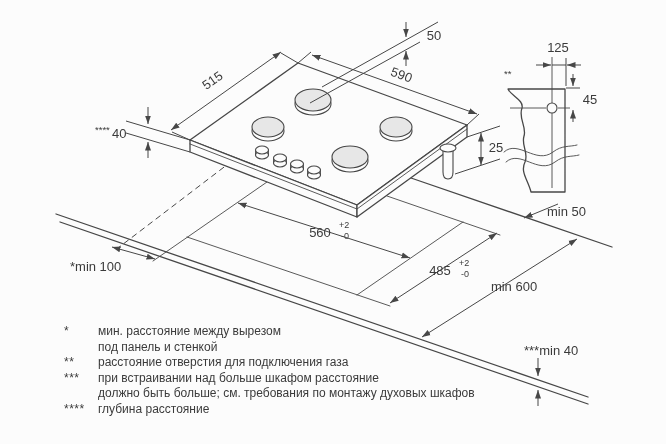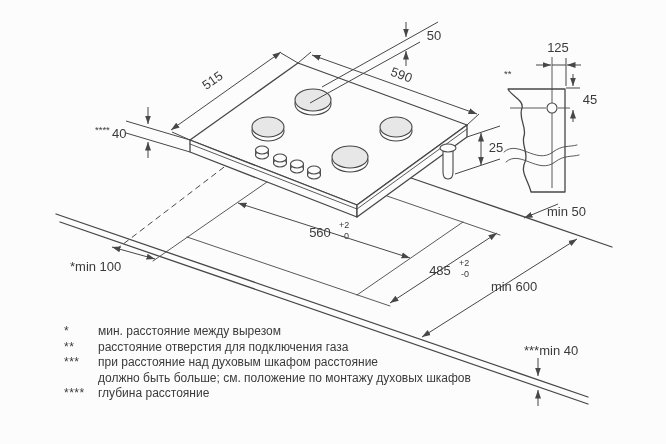--- a/index.html
+++ b/index.html
@@ -197,33 +197,34 @@
       <text x="590" y="104" text-anchor="middle">45</text>
     </g>
   </g>
 </svg>
 
 <div class="footnotes">
   <div class="fn-row">
     <span class="fn-marker">*</span>
     <span class="fn-lines">
       <span class="fn-line">мин. расстояние между вырезом</span>
+      <span class="fn-line">под панель и стенкой</span>
     </span>
   </div>
   <div class="fn-row">
     <span class="fn-marker">**</span>
     <span class="fn-lines">
       <span class="fn-line">расстояние отверстия для подключения газа</span>
     </span>
   </div>
   <div class="fn-row">
     <span class="fn-marker">***</span>
     <span class="fn-lines">
-      <span class="fn-line">при расстояние над духовым шкафом расстояние</span>
-      <span class="fn-line">должно быть больше; см. положение по монтажу духовых шкафов</span>
+      <span class="fn-line">при встраивании над больше шкафом расстояние</span>
+      <span class="fn-line">должно быть больше; см. требования по монтажу духовых шкафов</span>
     </span>
   </div>
   <div class="fn-row">
     <span class="fn-marker">****</span>
     <span class="fn-lines">
       <span class="fn-line">глубина расстояние</span>
     </span>
   </div>
 </div>
 </div>

